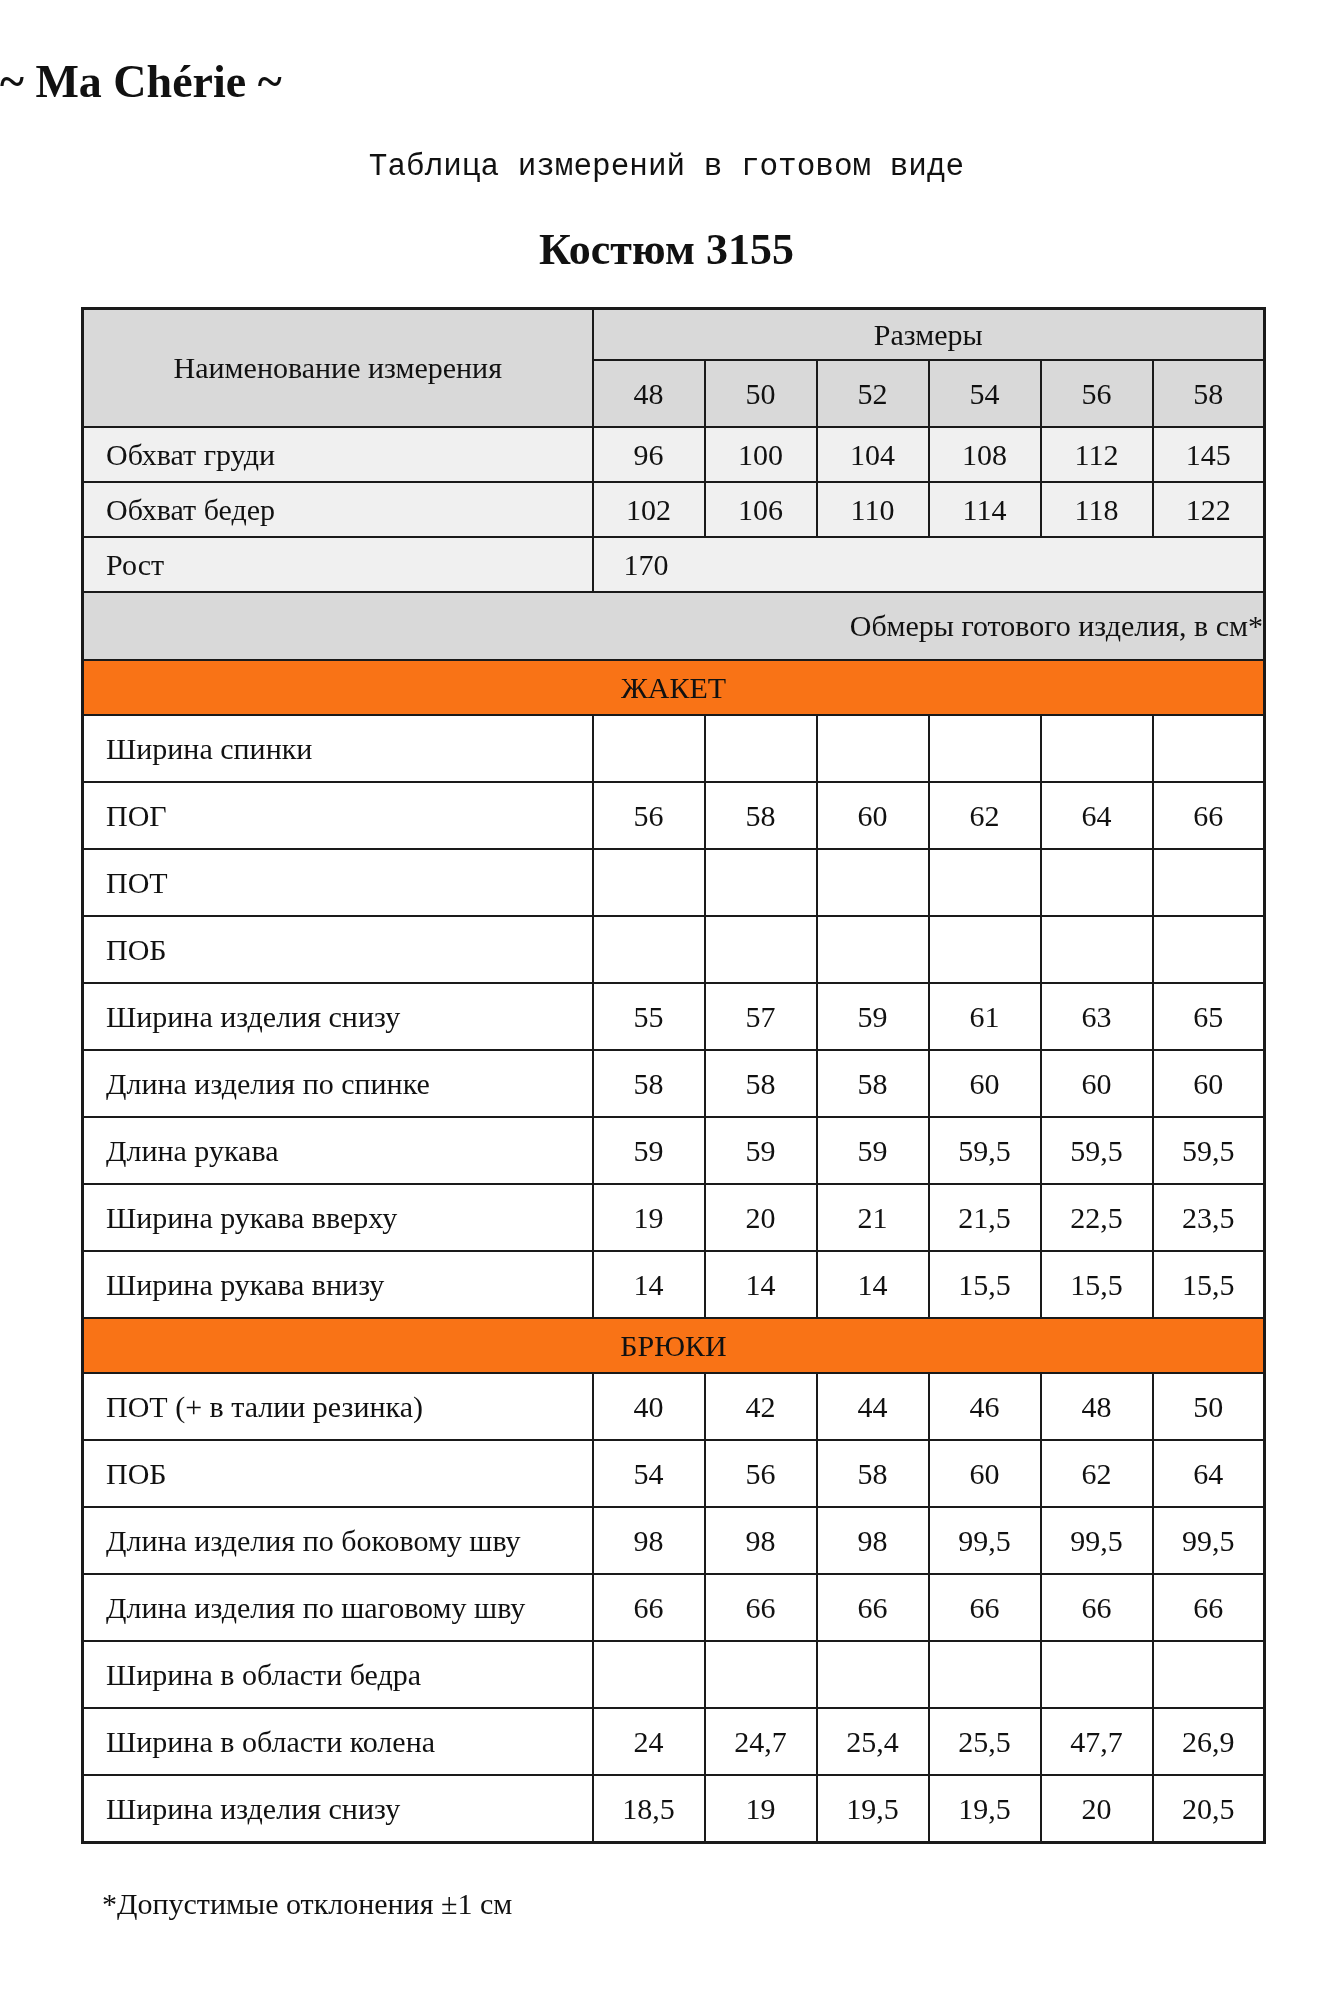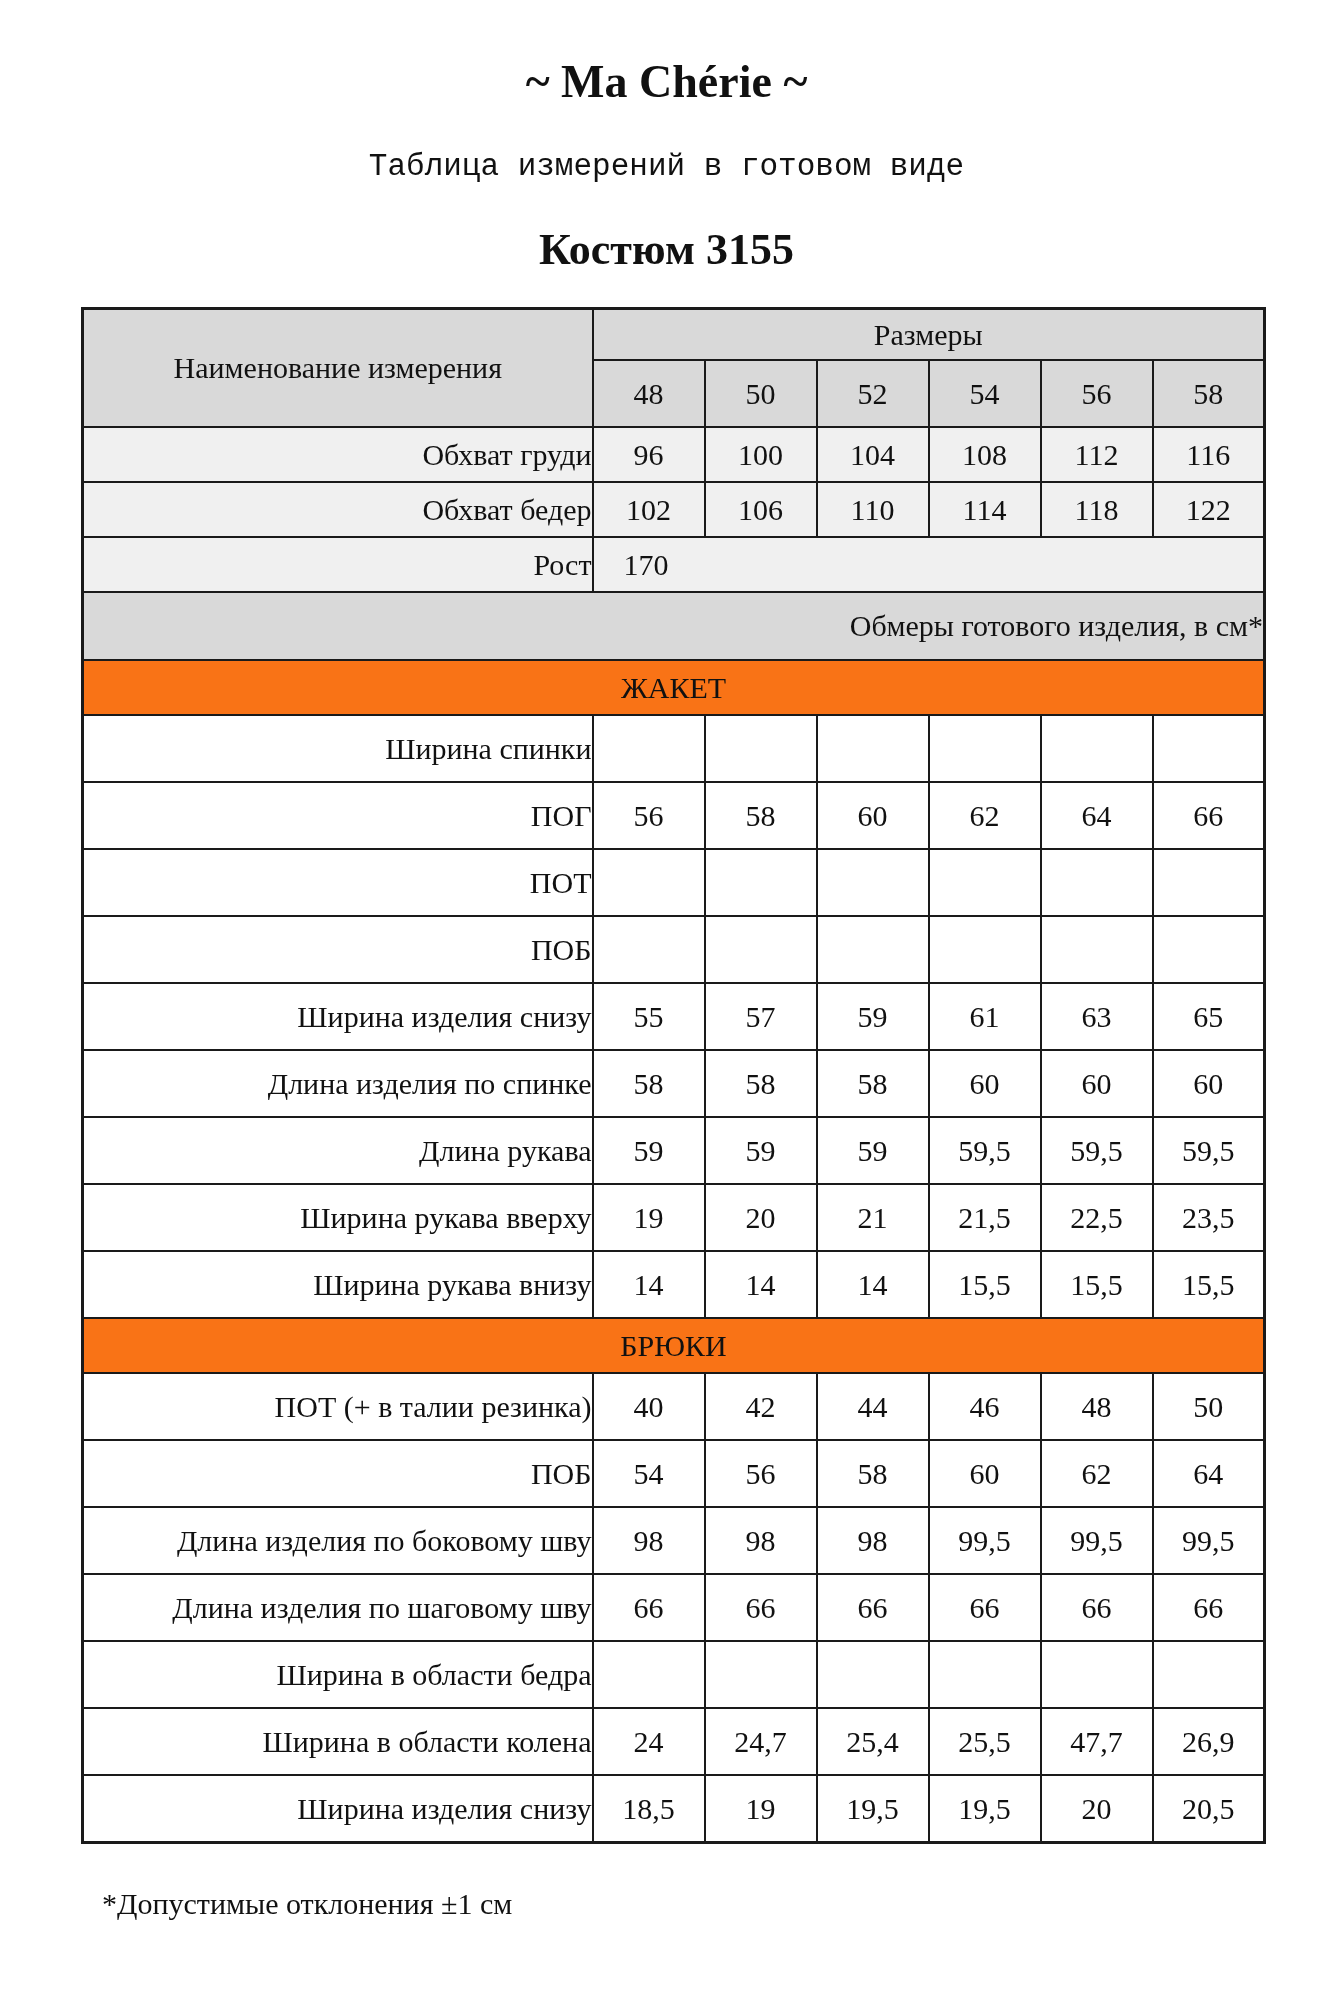--- a/index.html
+++ b/index.html
@@ -1,21 +1,21 @@
 <!DOCTYPE html>
 <html><head>
   <meta charset="utf-8">
   <style>
     html, body { margin: 0; padding: 0; background: #ffffff; }
     body {
       width: 1333px; height: 2000px; position: relative; overflow: hidden;
       font-family: "Liberation Serif", "DejaVu Serif", serif; color: #111111;
     }
     .brand {
-      position: absolute; left: 0; width: 1333px; top: 52px; text-align: center;
+      position: absolute; left: 0; width: 1333px; top: 52px; 
       font-size: 46px; font-weight: bold; line-height: 60px;
     }
     .subtitle {
       position: absolute; left: 0; width: 1333px; top: 147px; text-align: center;
       font-size: 31px; line-height: 40px; font-family: Liberation Mono, monospace;
     }
     .doc-title {
       position: absolute; left: 0; width: 1333px; top: 222px; text-align: center;
       font-size: 44px; font-weight: bold; line-height: 56px;
     }
@@ -28,21 +28,21 @@
       border: 2px solid #1a1a1a; padding: 0; overflow: hidden;
       font-size: 30px; font-weight: normal;
     }
     col.c-name { width: 510px; }
     col.c-size { width: 112px; }
     .hdr { background: #d9d9d9; }
     .hdr-name { text-align: center; font-weight: bold; font-size: 28px; }
     .hdr-sizes-label { text-align: center; font-weight: bold; font-size: 28px; height: 49px; }
     .hdr-size { text-align: center; font-weight: bold; font-size: 40px; height: 65px; }
     .info-row td { background: #f0f0f0; height: 53px; }
-    .lbl { text-align: right; padding-left: 22px !important; margin-top: 12px; }
+    .lbl { text-align: left; padding-left: 22px !important; margin-top: 12px; }
     .val { text-align: center; }
     .val-left { text-align: left; padding-left: 30px !important; }
     .section-gray td { background: #d9d9d9; height: 66px; text-align: right; font-weight: bold; font-size: 29px; }
     .section-white td { background: #f97316; height: 53px; text-align: center; font-weight: bold; font-size: 29px; }
     .data-row td { background: #ffffff; height: 65px; }
     .footnote {
       position: absolute; left: 102px; top: 1884px; font-size: 30px; line-height: 40px; text-align: right;
     }
   </style>
 </head>
@@ -78,21 +78,21 @@
   </thead>
   <tbody id="table-body">
 
     <tr class="info-row">
       <td class="lbl">Обхват груди</td>
       <td class="val">96</td>
       <td class="val">100</td>
       <td class="val">104</td>
       <td class="val">108</td>
       <td class="val">112</td>
-      <td class="val">116</td>
+      <td class="val">145</td>
     </tr>
     <tr class="info-row">
       <td class="lbl">Обхват бедер</td>
       <td class="val">102</td>
       <td class="val">106</td>
       <td class="val">110</td>
       <td class="val">114</td>
       <td class="val">118</td>
       <td class="val">122</td>
     </tr>

